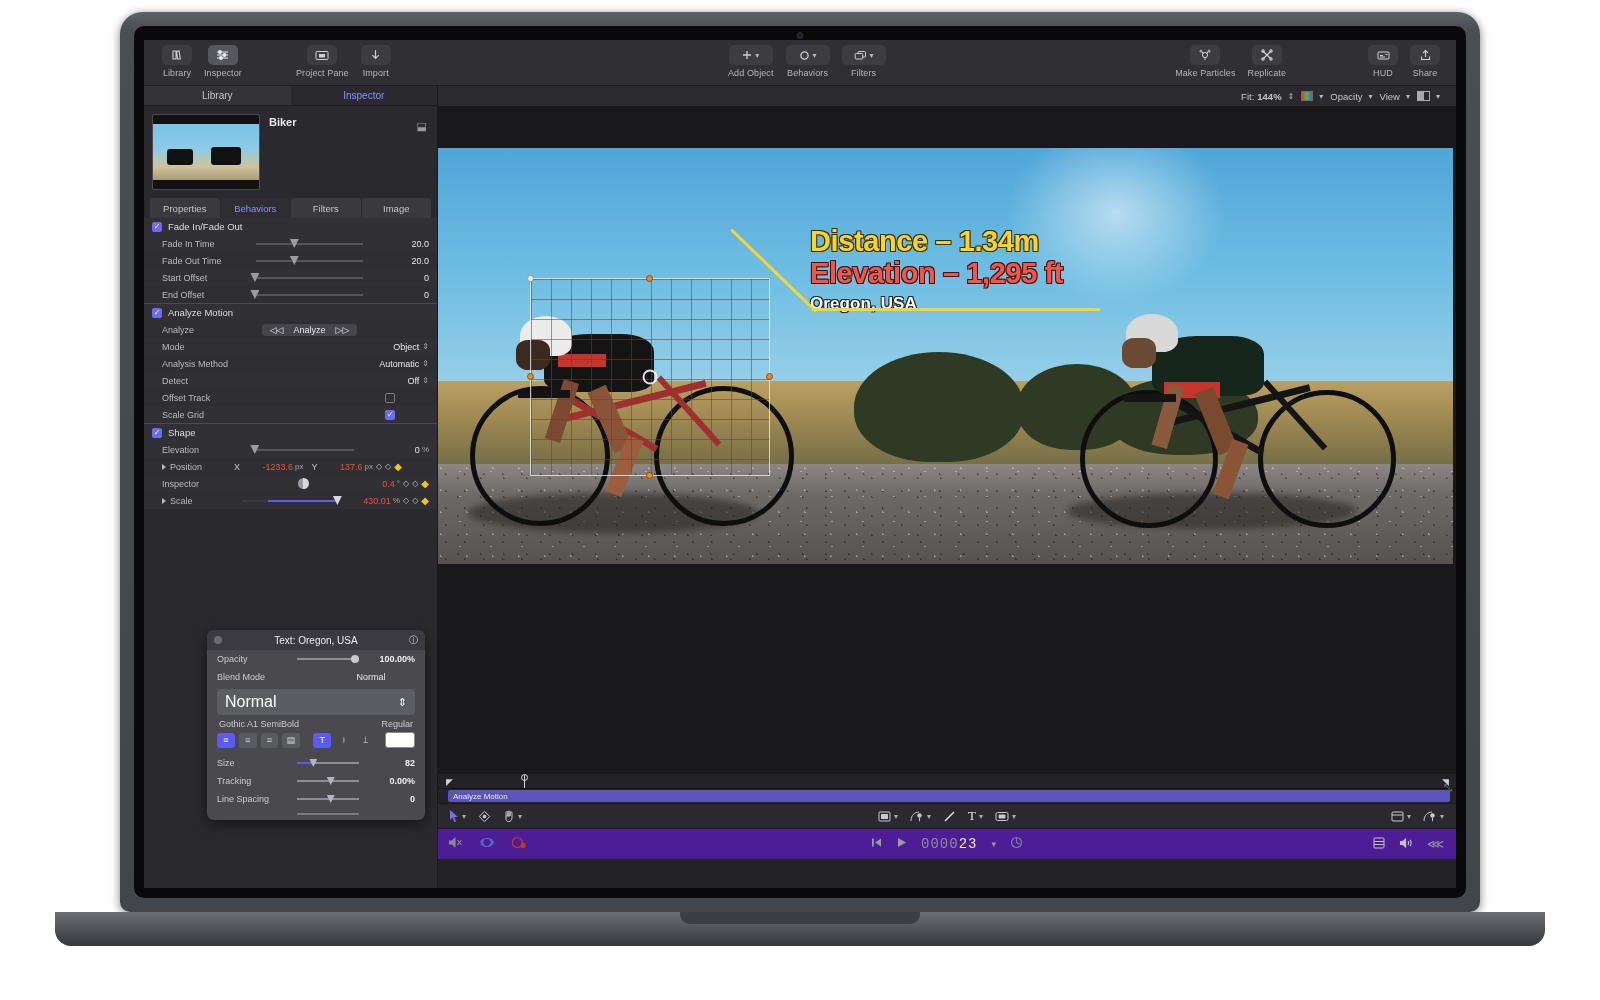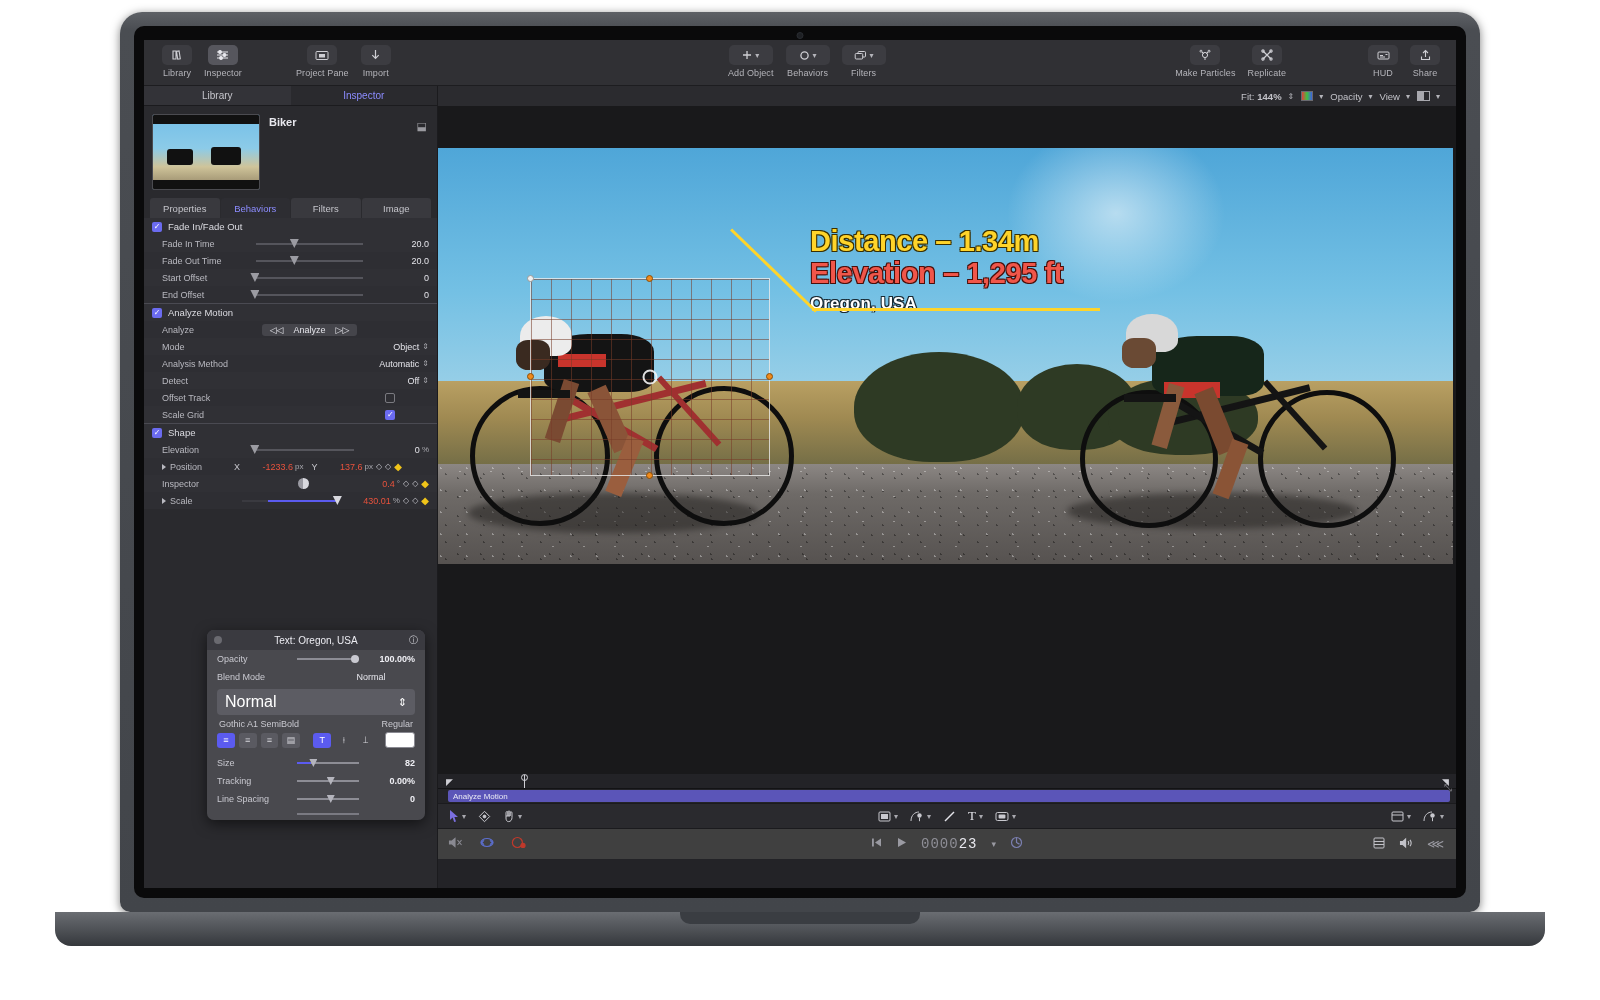--- a/index.html
+++ b/index.html
@@ -262,21 +262,21 @@
   }
   #tl-tools {
     position:relative; height: 26px; background:#2a2a2e; border-top:1px solid #1b1b1e;
     border-bottom:1px solid #1b1b1e; display:flex; align-items:center;
   }
   .tool { display:flex; align-items:center; gap:3px; padding:0 6px; color:#c8c8ce; font-size:11px; }
   .tool .car { font-size:8px; color:#a8a8ae;}
   #tl-left-tools { position:absolute; left:6px; display:flex; }
   #tl-center-tools { position:absolute; left:50%; transform:translateX(-50%); display:flex; }
   #tl-right-tools { position:absolute; right:6px; display:flex; }
-  #transport { position:relative; height: 30px; background:#404040; display:flex; align-items:center; }
+  #transport { position:relative; height: 30px; background:#4c1d95; display:flex; align-items:center; }
   #tp-left { position:absolute; left:10px; display:flex; gap:16px; align-items:center;}
   #tp-center { position:absolute; left:50%; transform:translateX(-50%); display:flex; gap:14px; align-items:center;}
   #tp-right { position:absolute; right:12px; display:flex; gap:14px; align-items:center;}
   #timecode { font-family:"Liberation Mono", monospace; font-size:14px; color:#8e8e96; letter-spacing:1px;}
   #timecode b { color:#e8e8ee; font-weight:normal;}
   .tpi { color:#9a9aa2; font-size:12px; }
   .tpi.red { color:#c0392b; }
   .tpi.blue { color:#5c6fd0; }
   #resize-corner { position:absolute; right:4px; bottom:34px; color:#8a8a92; font-size:10px;}
 </style>

